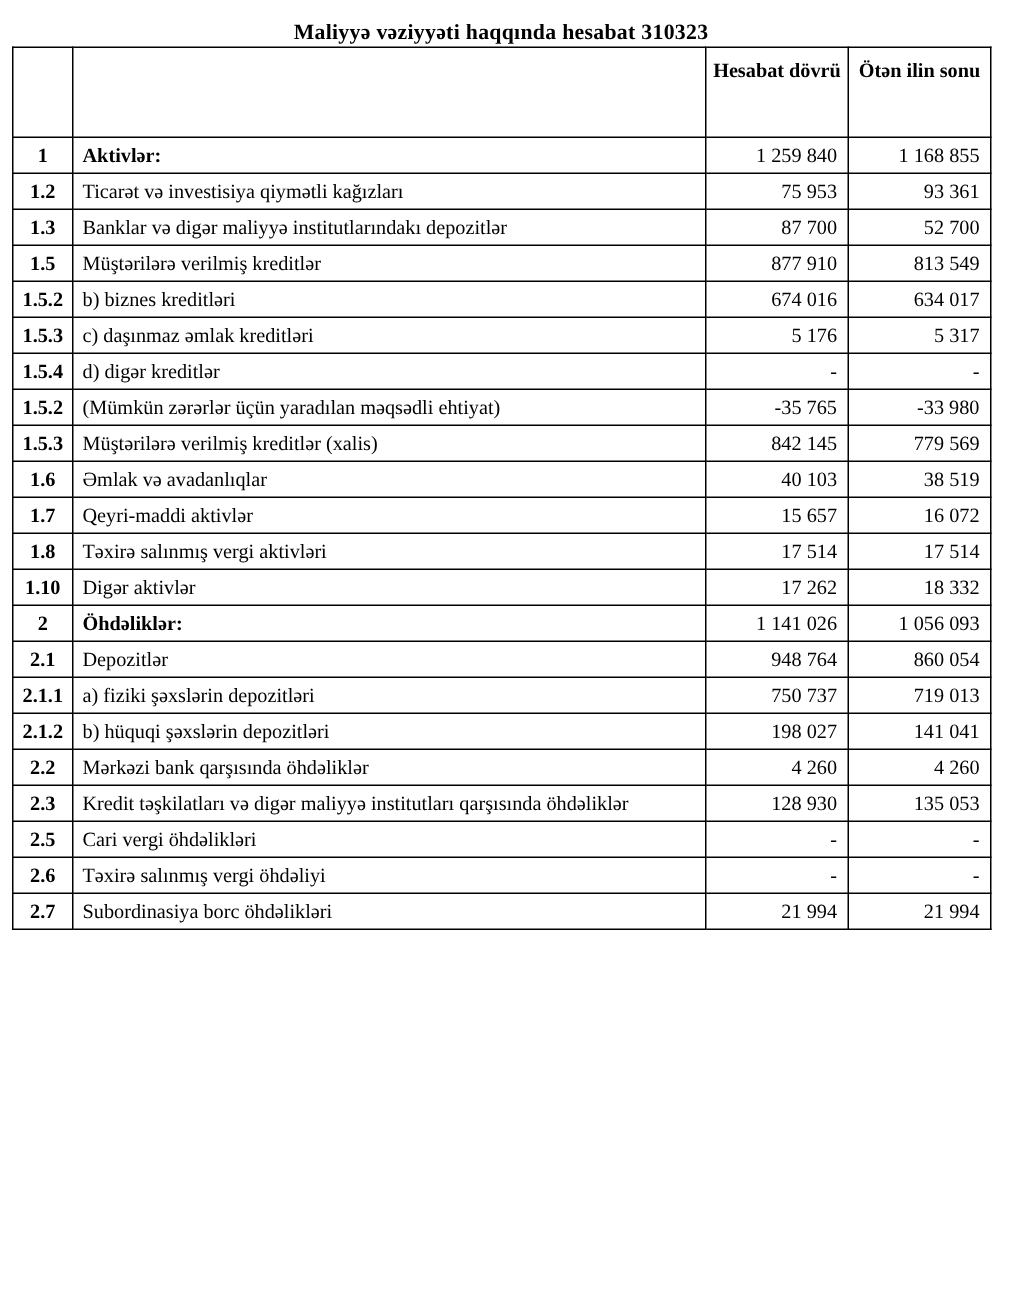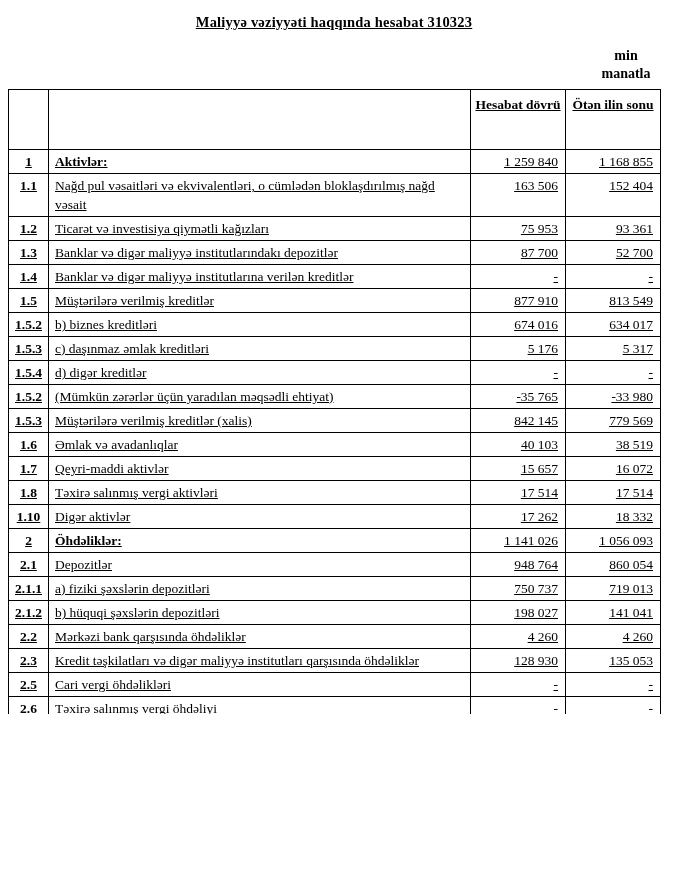--- a/index.html
+++ b/index.html
@@ -10,21 +10,20 @@
     font-family: "Liberation Serif", "DejaVu Serif", serif;
   }
   .page {
     position: relative;
     width: 675px;
     height: 714px;
     box-sizing: border-box;
     background: #ffffff;
     padding: 10px 15px 10px 8px;
     overflow: hidden;
-    text-decoration: underline;
   }
   .title {
     text-align: center;
     font-size: 14.5px;
     font-weight: bold;
     margin: 4px 0 0 0;
     letter-spacing: 0.2px;
   }
   .unit-note-wrap {
     text-align: right;
@@ -76,23 +75,20 @@
   }
   tr.bold-row td.desc-cell { font-weight: bold; }
 </style>
 </head>
 <body>
 
 <div class="page">
 
   <h1 class="title">Maliyyə vəziyyəti haqqında hesabat 310323</h1>
 
-  <div class="unit-note-wrap">
-    <span class="unit-note">min manatla</span>
-  </div>
 
   <table class="balance">
     <colgroup>
       <col class="c-code">
       <col class="c-desc">
       <col class="c-val">
       <col class="c-val">
     </colgroup>
     <thead>
       <tr>
@@ -103,42 +99,30 @@
       </tr>
     </thead>
     <tbody>
         <tr class="bold-row">
           <td class="code-cell">1</td>
           <td class="desc-cell">Aktivlər:</td>
           <td class="value-cell">1 259 840</td>
           <td class="value-cell">1 168 855</td>
         </tr>
         <tr>
-          <td class="code-cell">1.1</td>
-          <td class="desc-cell">Nağd pul vəsaitləri və  ekvivalentləri, o cümlədən bloklaşdırılmış nağd vəsait</td>
-          <td class="value-cell">163 506</td>
-          <td class="value-cell">152 404</td>
-        </tr>
-        <tr>
           <td class="code-cell">1.2</td>
           <td class="desc-cell">Ticarət və investisiya qiymətli kağızları</td>
           <td class="value-cell">75 953</td>
           <td class="value-cell">93 361</td>
         </tr>
         <tr>
           <td class="code-cell">1.3</td>
           <td class="desc-cell">Banklar və digər maliyyə institutlarındakı depozitlər</td>
           <td class="value-cell">87 700</td>
           <td class="value-cell">52 700</td>
-        </tr>
-        <tr>
-          <td class="code-cell">1.4</td>
-          <td class="desc-cell">Banklar və digər maliyyə institutlarına verilən kreditlər</td>
-          <td class="value-cell">-</td>
-          <td class="value-cell">-</td>
         </tr>
         <tr>
           <td class="code-cell">1.5</td>
           <td class="desc-cell">Müştərilərə verilmiş kreditlər</td>
           <td class="value-cell">877 910</td>
           <td class="value-cell">813 549</td>
         </tr>
         <tr>
           <td class="code-cell">1.5.2</td>
           <td class="desc-cell">b) biznes kreditləri</td>

